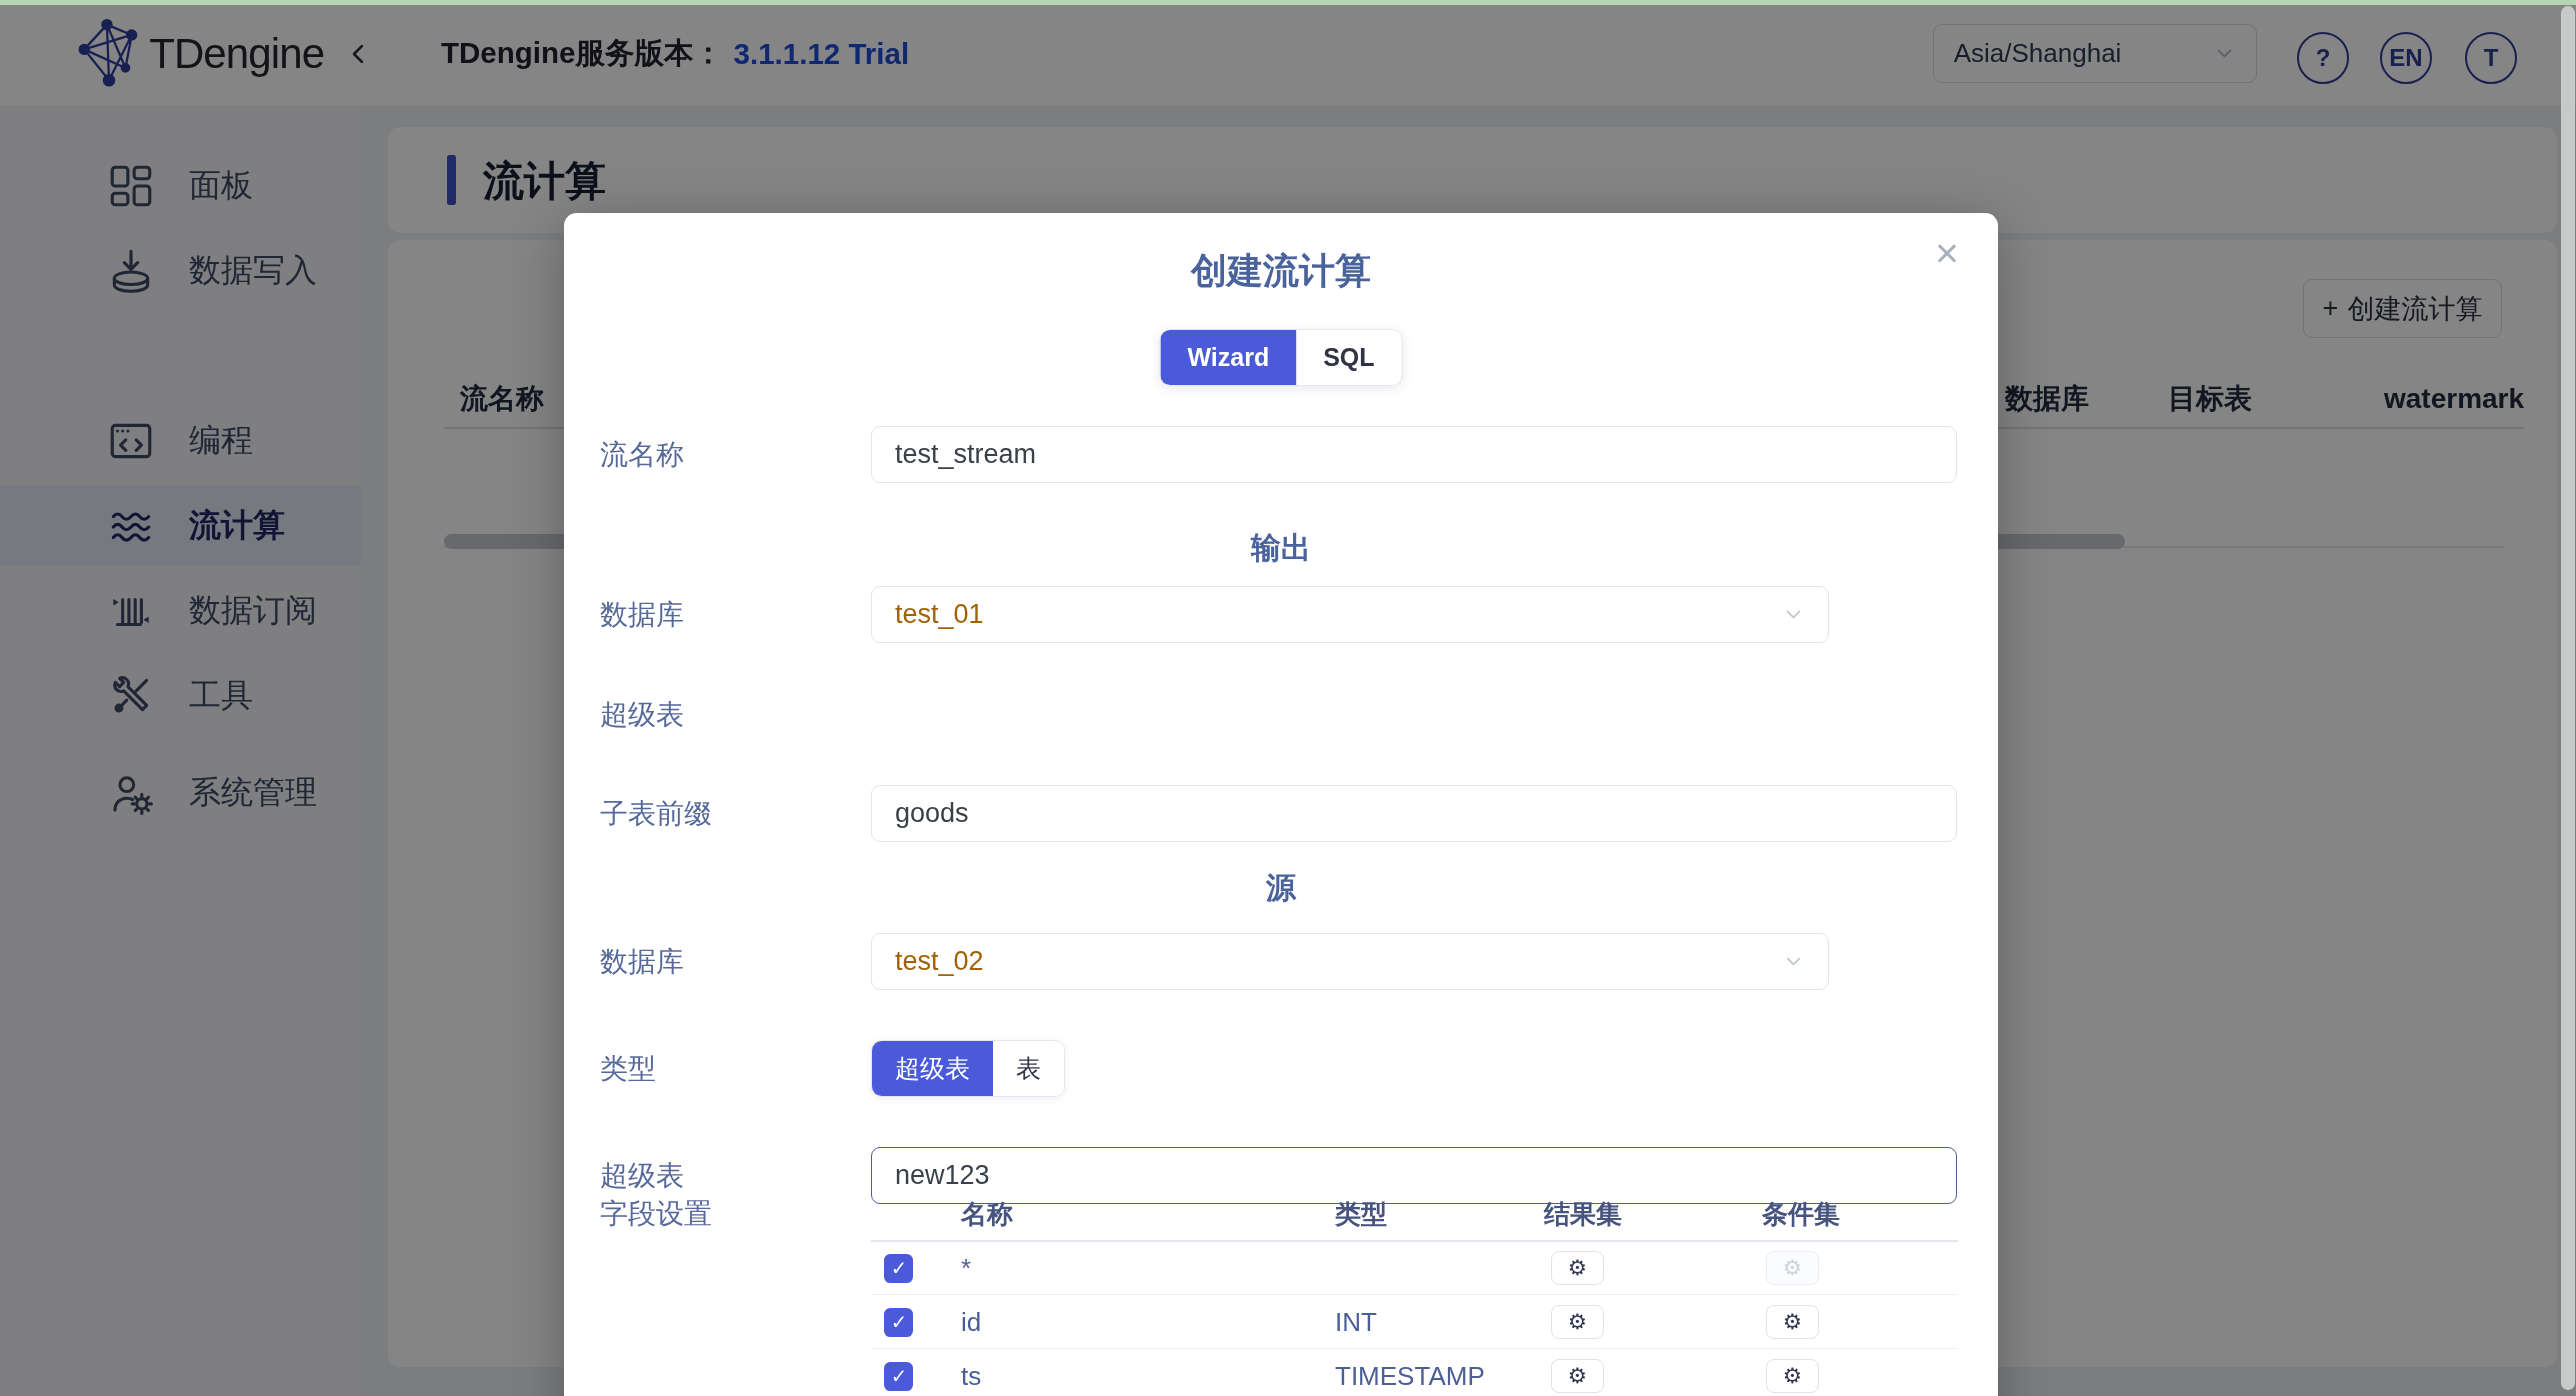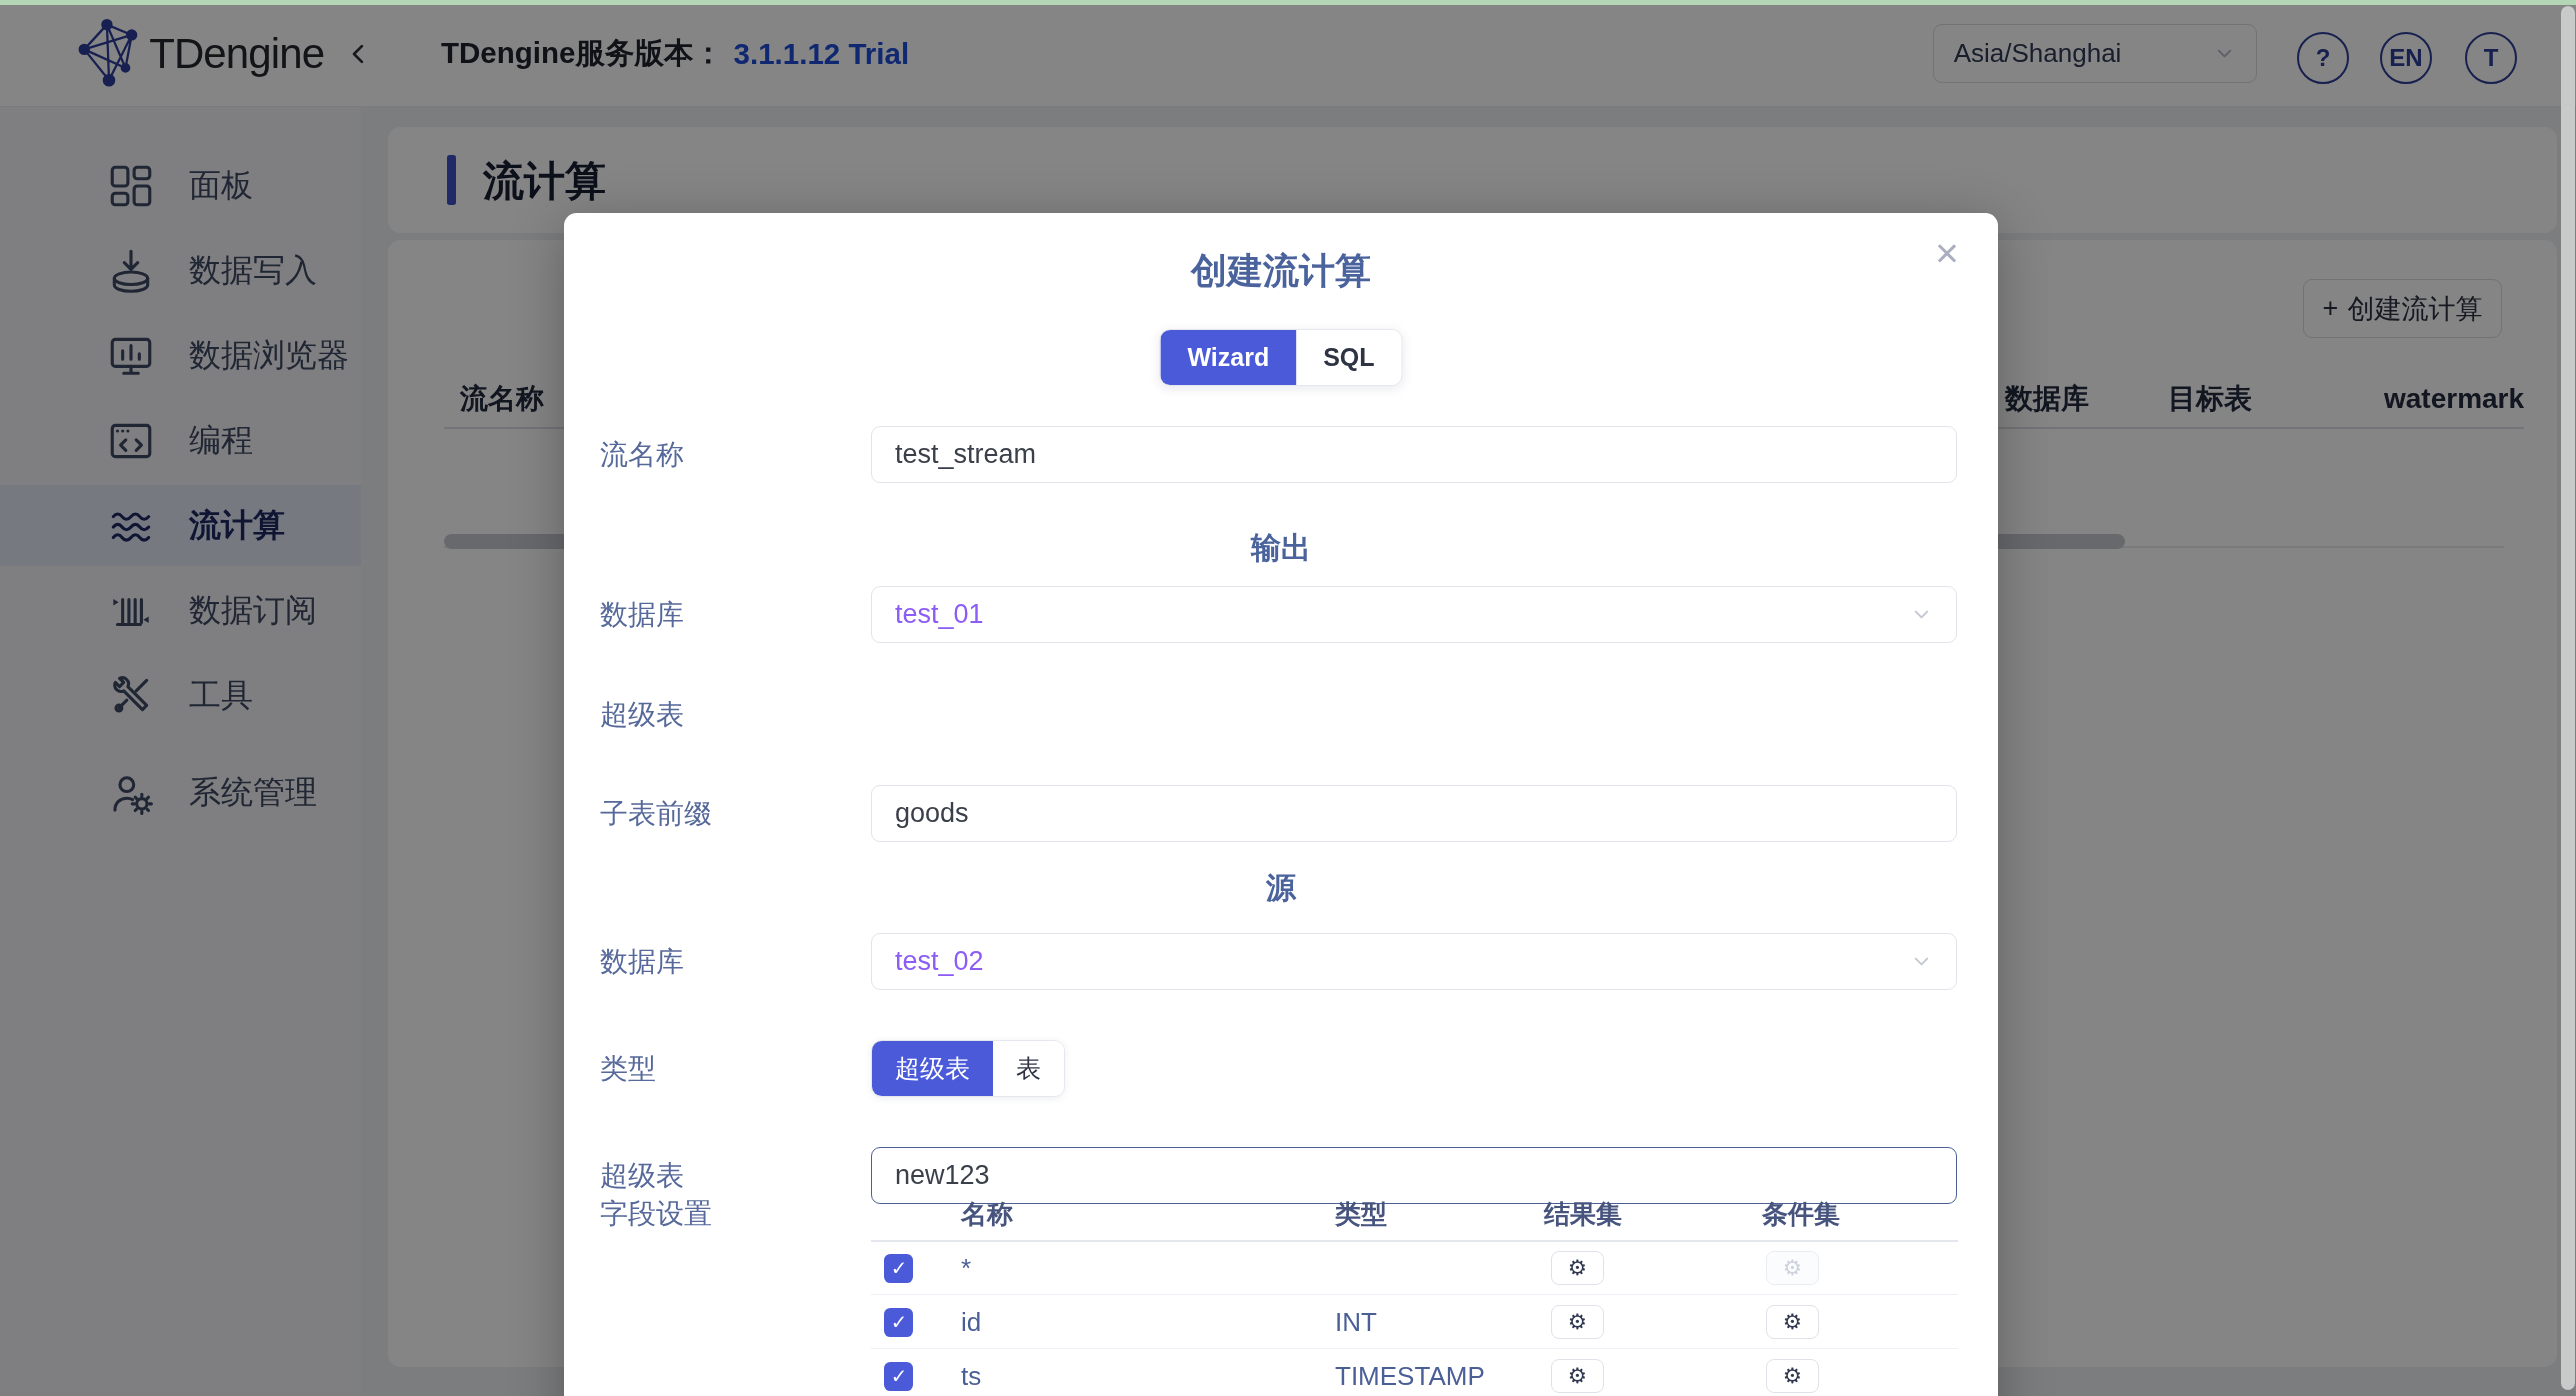--- a/index.html
+++ b/index.html
@@ -49,21 +49,21 @@
   .modal { position:absolute; left:564px; top:213px; width:1434px; height:1235px; background:#fff; border-radius:12.5px; box-shadow:0 10.7px 54px rgba(0,0,0,.28); z-index:20; }
   .m-close { position:absolute; right:39px; top:19.7px; font-size:41px; color:#a9afbf; cursor:pointer; line-height:1; }
   .m-title { position:absolute; left:0; right:0; top:34px; text-align:center; font-size:36px; font-weight:700; color:#4a639c; }
   .m-tabs { position:absolute; left:50%; top:116px; transform:translateX(-50%); display:flex; border:1.8px solid #e6e7ee; border-radius:10.7px; background:#fff; overflow:hidden; box-shadow:0 2.7px 10.7px rgba(40,50,90,.10); }
   .m-tab { height:55px; line-height:55px; padding:0 27px; font-size:25px; font-weight:600; color:#2e3444; cursor:pointer; background:#fff; }
   .m-tab.active { background:#4a5ad8; color:#fff; }
 
   .flabel { position:absolute; left:36px; height:57px; display:flex; align-items:center; font-size:28px; font-weight:500; color:#56699a; white-space:nowrap; }
   .inp { position:absolute; left:307px; width:1086px; height:57px; border:1.8px solid #e1e4ea; border-radius:9px; background:#fff; font-size:27px; color:#3a4049; padding:0 23px; font-family:inherit; outline:none; }
   .inp.focused { border-color:#4d6093; }
-  .sel { position:absolute; left:307px; width:1086px; height:57px; border:1.8px solid #e1e4ea; border-radius:9px; background:#fff; display:flex; align-items:center; padding:0 23px; font-size:27px; color:#8b5cf6; cursor:pointer; }
+  .sel { position:absolute; left:307px; width:958px; height:57px; border:1.8px solid #e1e4ea; border-radius:9px; background:#fff; display:flex; align-items:center; padding:0 23px; font-size:27px; color:#a16207; cursor:pointer; }
   .sel svg { margin-left:auto; }
   .msec { position:absolute; left:0; right:0; text-align:center; font-size:30px; font-weight:700; color:#4a639c; }
 
   .seg-group { position:absolute; left:307px; display:flex; border:1.8px solid #e6e7ee; border-radius:10.7px; background:#fff; overflow:hidden; box-shadow:0 1.8px 7.2px rgba(40,50,90,.08); }
   .seg { height:55px; line-height:55px; padding:0 23px; font-size:25px; color:#2e3444; cursor:pointer; background:#fff; }
   .seg.active { background:#4a5ad8; color:#fff; }
 
   .fth { position:absolute; top:985px; font-size:26px; font-weight:700; color:#46547e; line-height:32px; }
   .fth.h-name { left:397px;text-align:center; } .fth.h-type { left:771px; } .fth.h-result { left:980px; } .fth.h-cond { left:1198px; }
   .ft-underline { position:absolute; left:307px; top:1027px; width:1087px; height:1.8px; background:#e4e7ed; }
@@ -136,30 +136,20 @@
       <span class="icon">
         <svg viewBox="0 0 24 24" fill="none" stroke="currentColor" stroke-width="1.5" stroke-linecap="round" stroke-linejoin="round">
             <path d="M12 2.5v8.5 M8.8 8 L12 11.2 15.2 8"></path>
             <ellipse cx="12" cy="15.5" rx="8" ry="3"></ellipse>
             <path d="M4 15.5v3.2c0 1.7 3.6 3 8 3s8-1.3 8-3v-3.2"></path>
           </svg>
       </span>
       <span class="side-label">数据写入</span>
     </div>
 
-    <div class="side-item" style="top:208px">
-      <span class="icon">
-        <svg viewBox="0 0 24 24" fill="none" stroke="currentColor" stroke-width="1.5" stroke-linecap="round" stroke-linejoin="round">
-            <rect x="3" y="4" width="18" height="13" rx="1.5"></rect>
-            <path d="M8 13.5v-4 M12 13.5V7 M16 13.5v-2.5"></path>
-            <path d="M12 17v3.3 M8.5 20.3h7"></path>
-          </svg>
-      </span>
-      <span class="side-label">数据浏览器</span>
-    </div>
 
     <div class="side-item" style="top:293px">
       <span class="icon">
         <svg viewBox="0 0 24 24" fill="none" stroke="currentColor" stroke-width="1.5" stroke-linecap="round" stroke-linejoin="round">
             <rect x="3" y="4.5" width="18" height="15" rx="1.5"></rect>
             <path d="M5.5 7.2h.01 M8 7.2h.01 M10.5 7.2h.01"></path>
             <path d="M9.5 11.5 7 14l2.5 2.5 M14.5 11.5 17 14l-2.5 2.5"></path>
           </svg>
       </span>
       <span class="side-label">编程</span>

